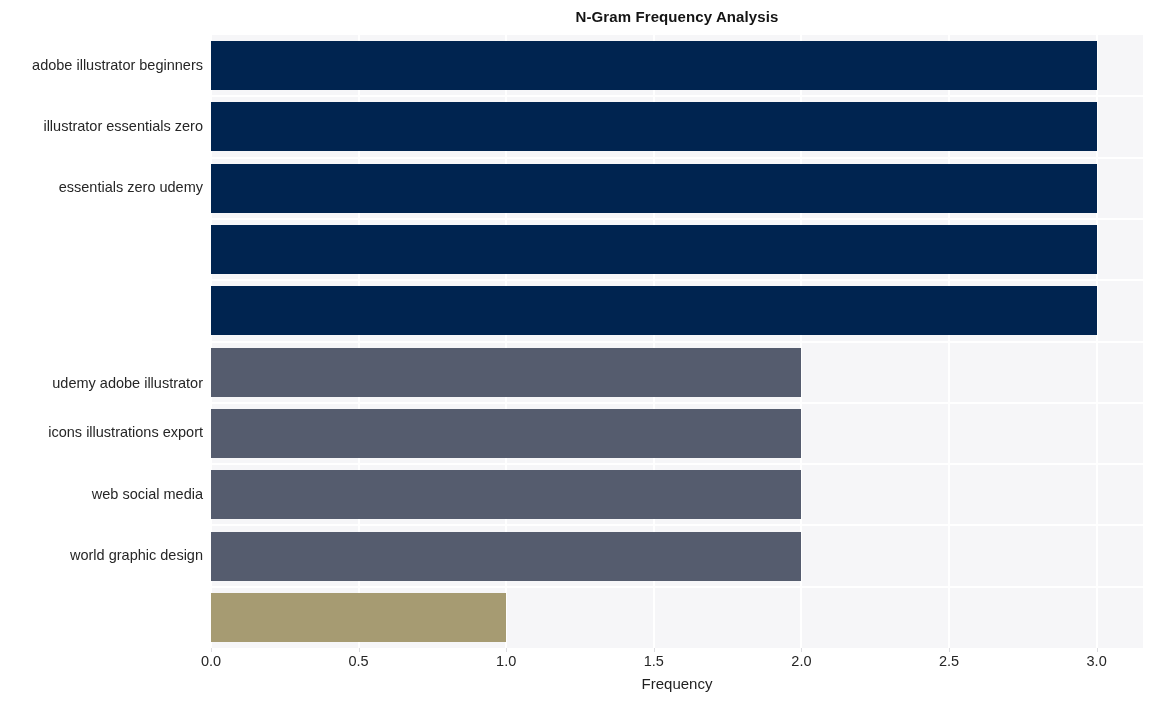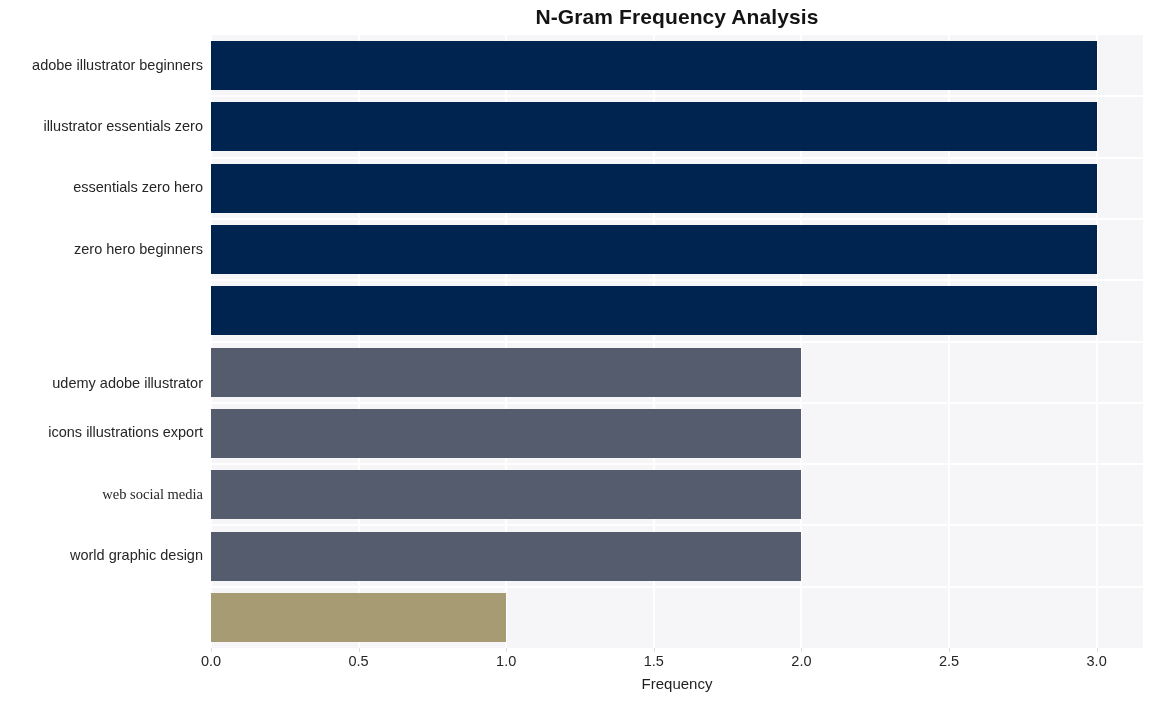--- a/index.html
+++ b/index.html
@@ -24,21 +24,21 @@
     background: #ffffff;
   }
 
   
   #chart-title {
     position: absolute;
     left: 211px;
     top: 3px;
     width: 932px;
     text-align: center;
-    font-size: 21px;
+    font-size: 15px;
     font-weight: bold;
     color: #141414;
     letter-spacing: 0.1px;
     line-height: 28px;
     white-space: nowrap;
   }
 
   
   #plot-area {
     position: absolute;
@@ -170,25 +170,24 @@
         <div class="bar" title="icons illustrations export: 2" style="width: 590.434px; top: 373.95px; background: rgb(85, 92, 110);"></div>
         <div class="bar" title="web social media: 2" style="width: 590.434px; top: 435.25px; background: rgb(85, 92, 110);"></div>
         <div class="bar" title="world graphic design: 2" style="width: 590.434px; top: 496.55px; background: rgb(85, 92, 110);"></div>
         <div class="bar" title="hash udemy adobe: 1" style="width: 295.217px; top: 557.85px; background: rgb(166, 155, 114);"></div>
       </div>
   </div>
 
   <div id="y-labels">
       <div class="y-label" style="top: 21.65px;">adobe illustrator beginners</div>
       <div class="y-label" style="top: 82.95px;">illustrator essentials zero</div>
-      <div class="y-label" style="top: 144.25px;">essentials zero hero</div>
-      <div class="y-label" style="top: 205.55px;">zero hero beginners</div>
+      <div class="y-label" style="top: 144.25px;">essentials zero udemy</div>
       <div class="y-label" style="top: 340px;">udemy adobe illustrator</div>
       <div class="y-label" style="top: 389.45px; padding-left: 32px;">icons illustrations export</div>
-      <div class="y-label" style="top: 450.75px; font-family: Liberation Serif, serif;">web social media</div>
+      <div class="y-label" style="top: 450.75px;">web social media</div>
       <div class="y-label" style="top: 512.05px; padding-left: 33px;">world graphic design</div>
     </div>
   <div id="x-labels">
       <div class="x-label" style="left: 211px;">0.0</div>
       <div class="x-label" style="left: 358.608px;">0.5</div>
       <div class="x-label" style="left: 506.217px;">1.0</div>
       <div class="x-label" style="left: 653.825px;">1.5</div>
       <div class="x-label" style="left: 801.434px;">2.0</div>
       <div class="x-label" style="left: 949.042px;">2.5</div>
       <div class="x-label" style="left: 1096.65px;">3.0</div>

